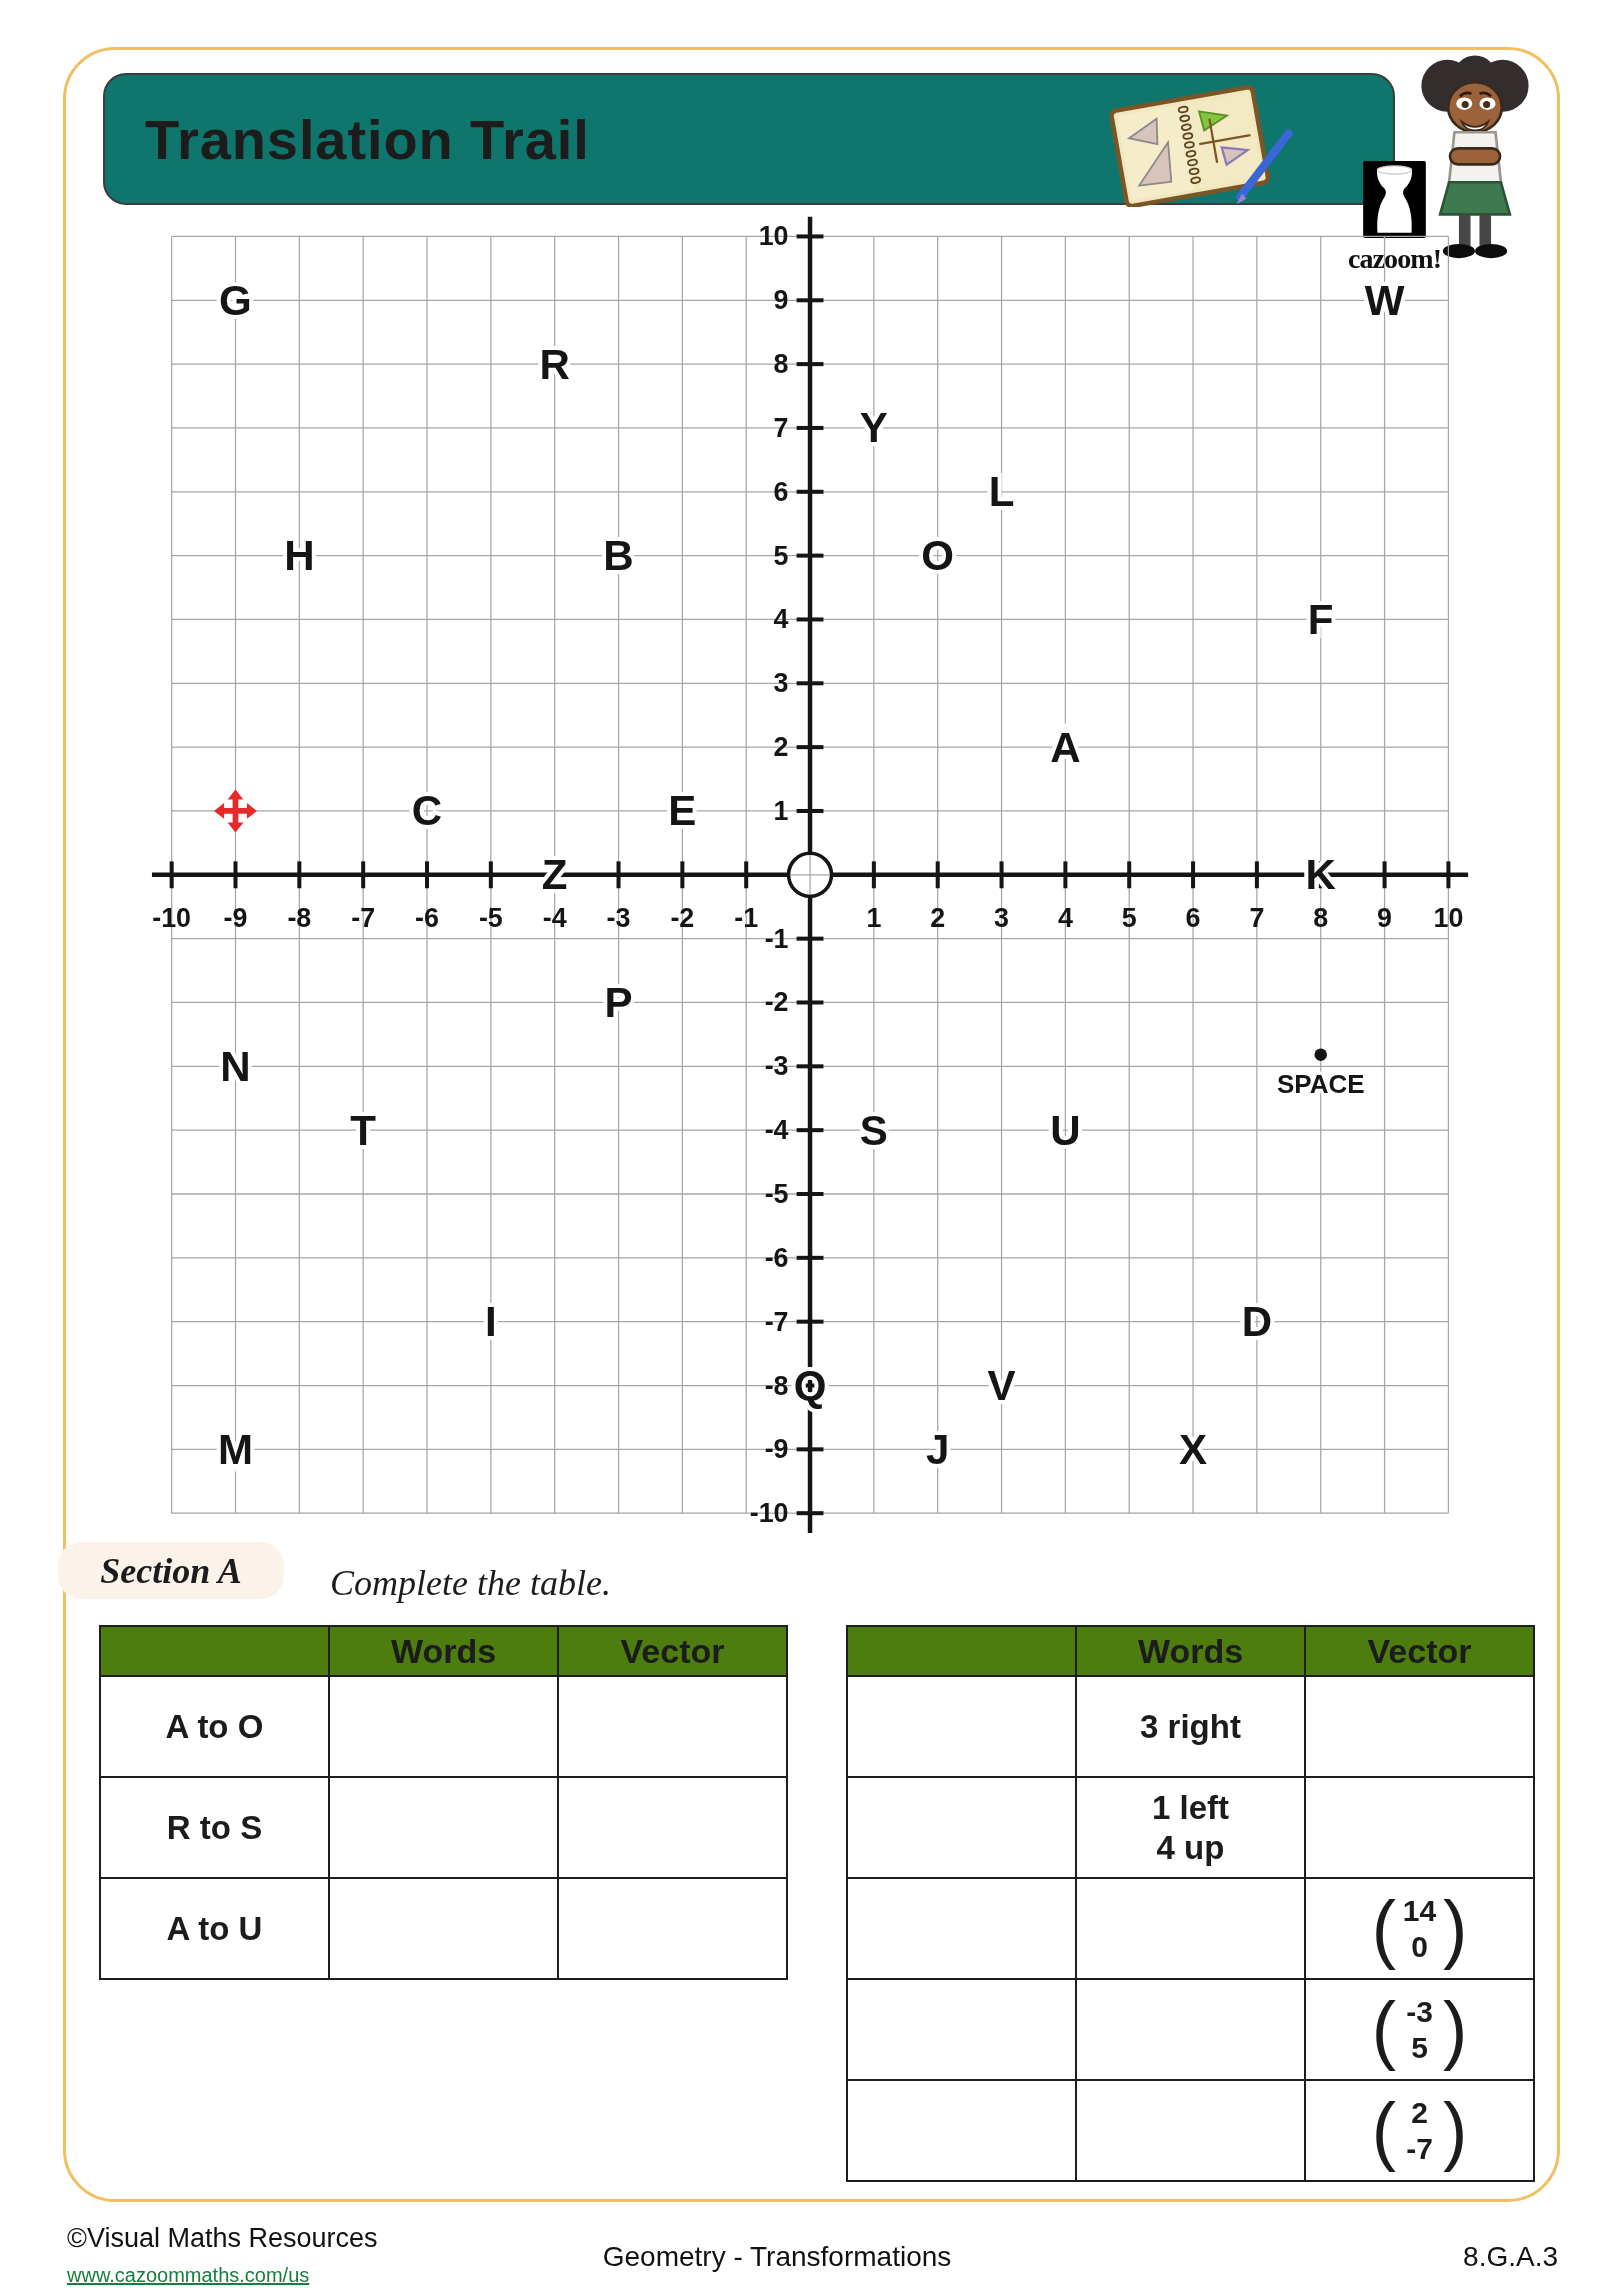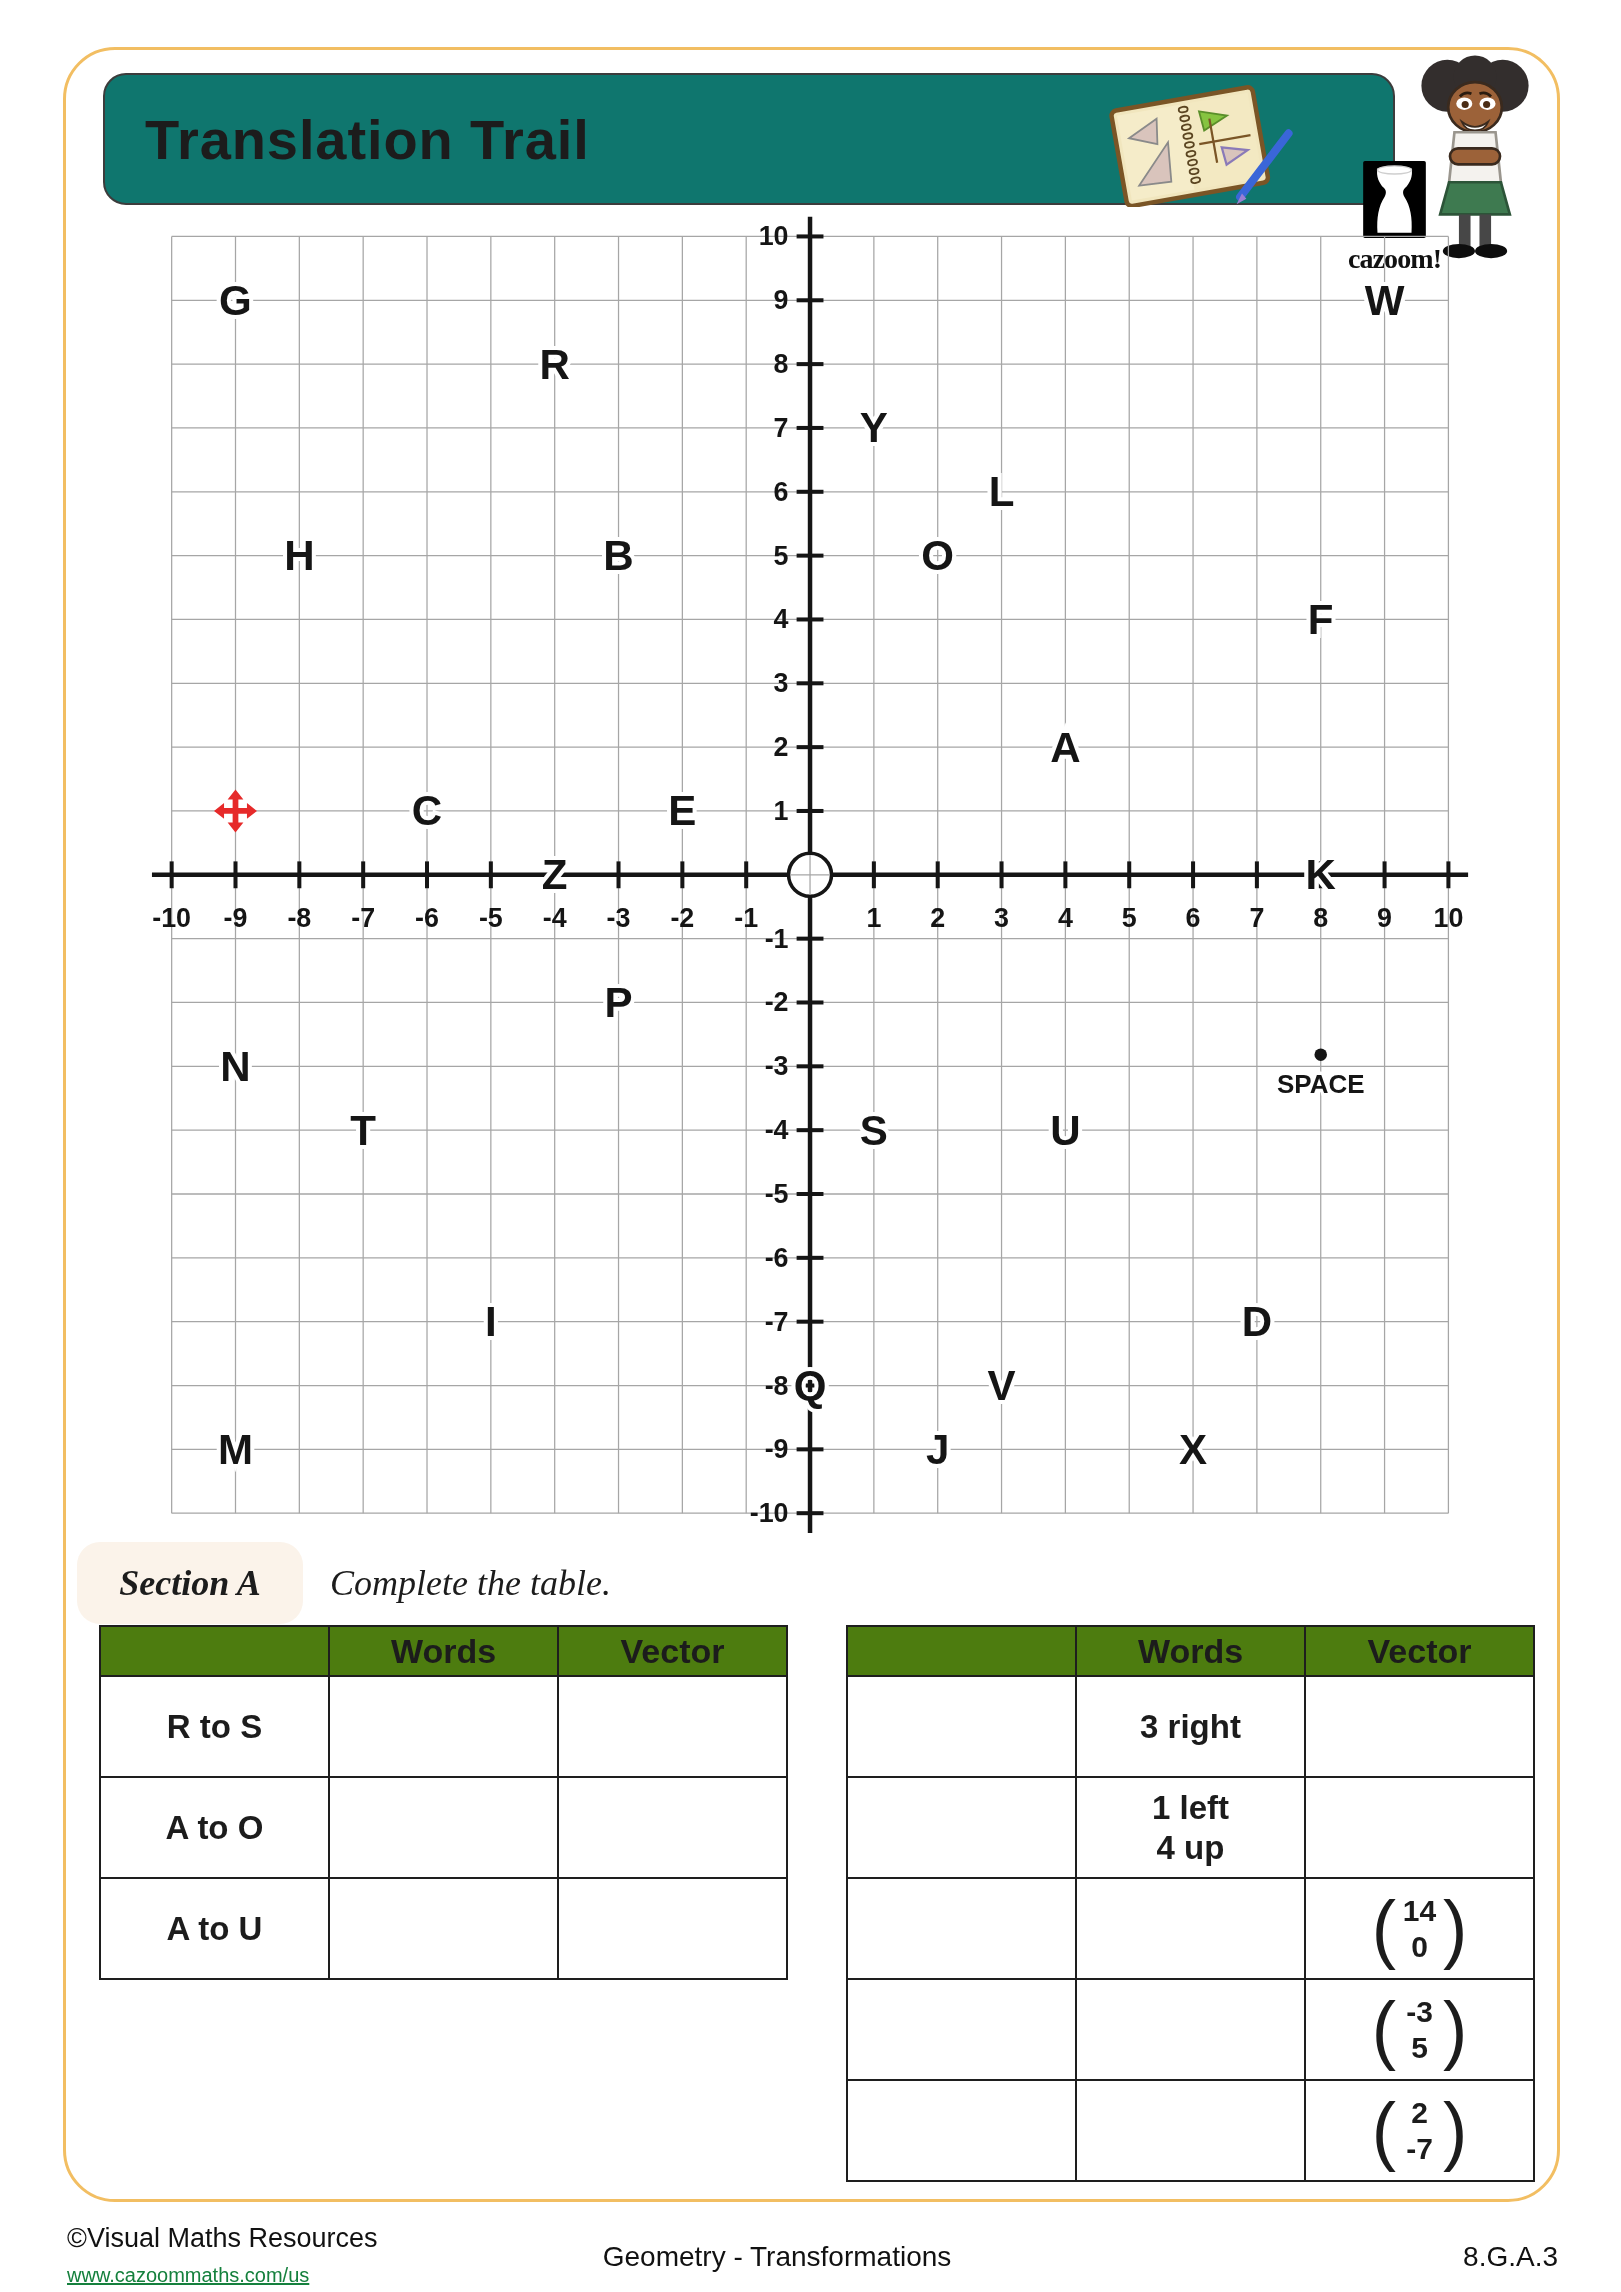--- a/index.html
+++ b/index.html
@@ -21,21 +21,21 @@
   }
   .hdr-icon{position:absolute;}
   .cazoom-wrap{position:absolute;left:1236px;top:86px;width:107px;text-align:center;}
   .cazoom-box{width:63px;height:77px;margin:0 auto;}
   .cazoom-text{
     font-family:"Liberation Serif", serif;font-weight:700;font-size:28px;color:#111;
     letter-spacing:-0.9px;margin-top:1.8px;
   }
   .grid-svg{position:absolute;left:90px;top:206px;}
   .section-a-box{
-    position:absolute;left:77px;top:1542px;width:226px;height:82px;
+    position:absolute;left:58px;top:1542px;width:226px;height:57px;
     background:#FBF3EA;border-radius:23px;display:flex;align-items:center;justify-content:center;
   }
   .section-a-label{
     font-family:"Liberation Serif", serif;font-style:italic;font-weight:700;
     font-size:36px;color:#1c1c1c;
   }
   .section-a-instruction{
     position:absolute;left:330px;top:1562px;
     font-family:"Liberation Serif", serif;font-style:italic;font-size:36px;color:#1c1c1c;
   }
@@ -297,26 +297,26 @@
       <col style="width:229px">
       <col style="width:229px">
     </colgroup>
   <tbody>
       <tr>
     <th></th>
     <th>Words</th>
     <th>Vector</th>
   </tr>
   <tr>
+    <td>A to O</td>
+    <td></td>
+    <td></td>
+  </tr>
+  <tr>
     <td>R to S</td>
-    <td></td>
-    <td></td>
-  </tr>
-  <tr>
-    <td>A to O</td>
     <td></td>
     <td></td>
   </tr>
   <tr>
     <td>A to U</td>
     <td></td>
     <td></td>
   </tr>
 </tbody>
   </table>

